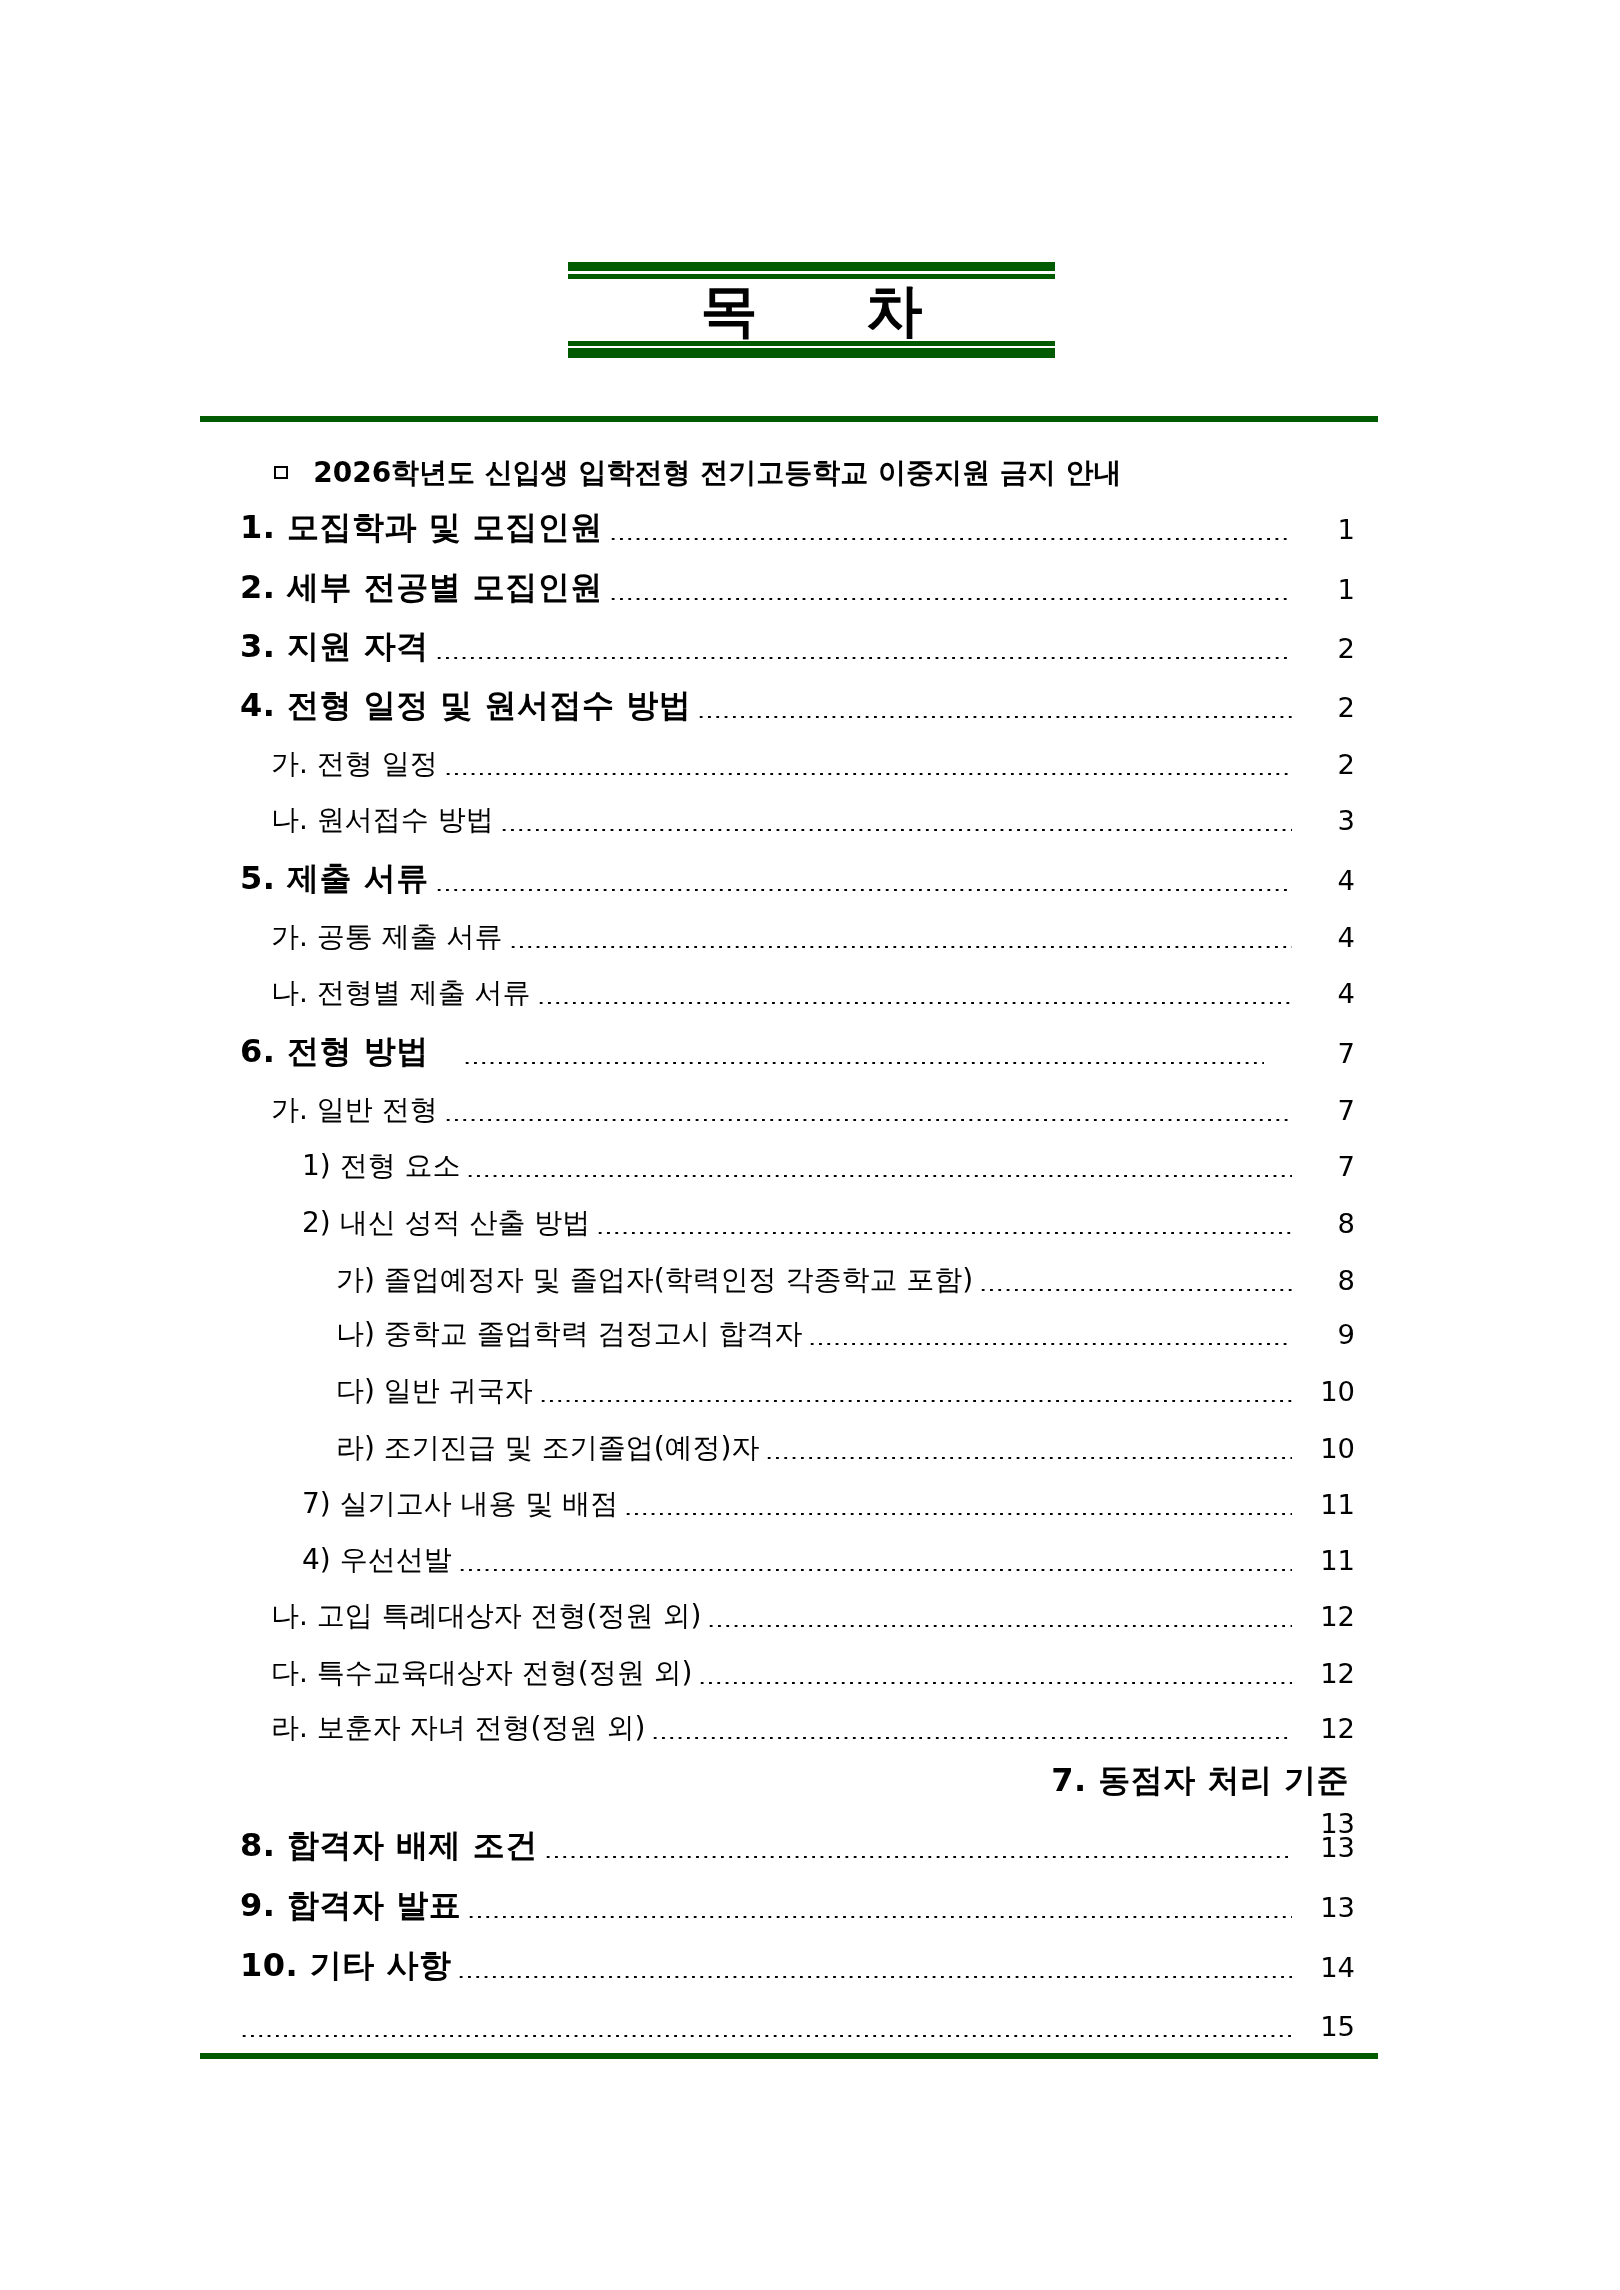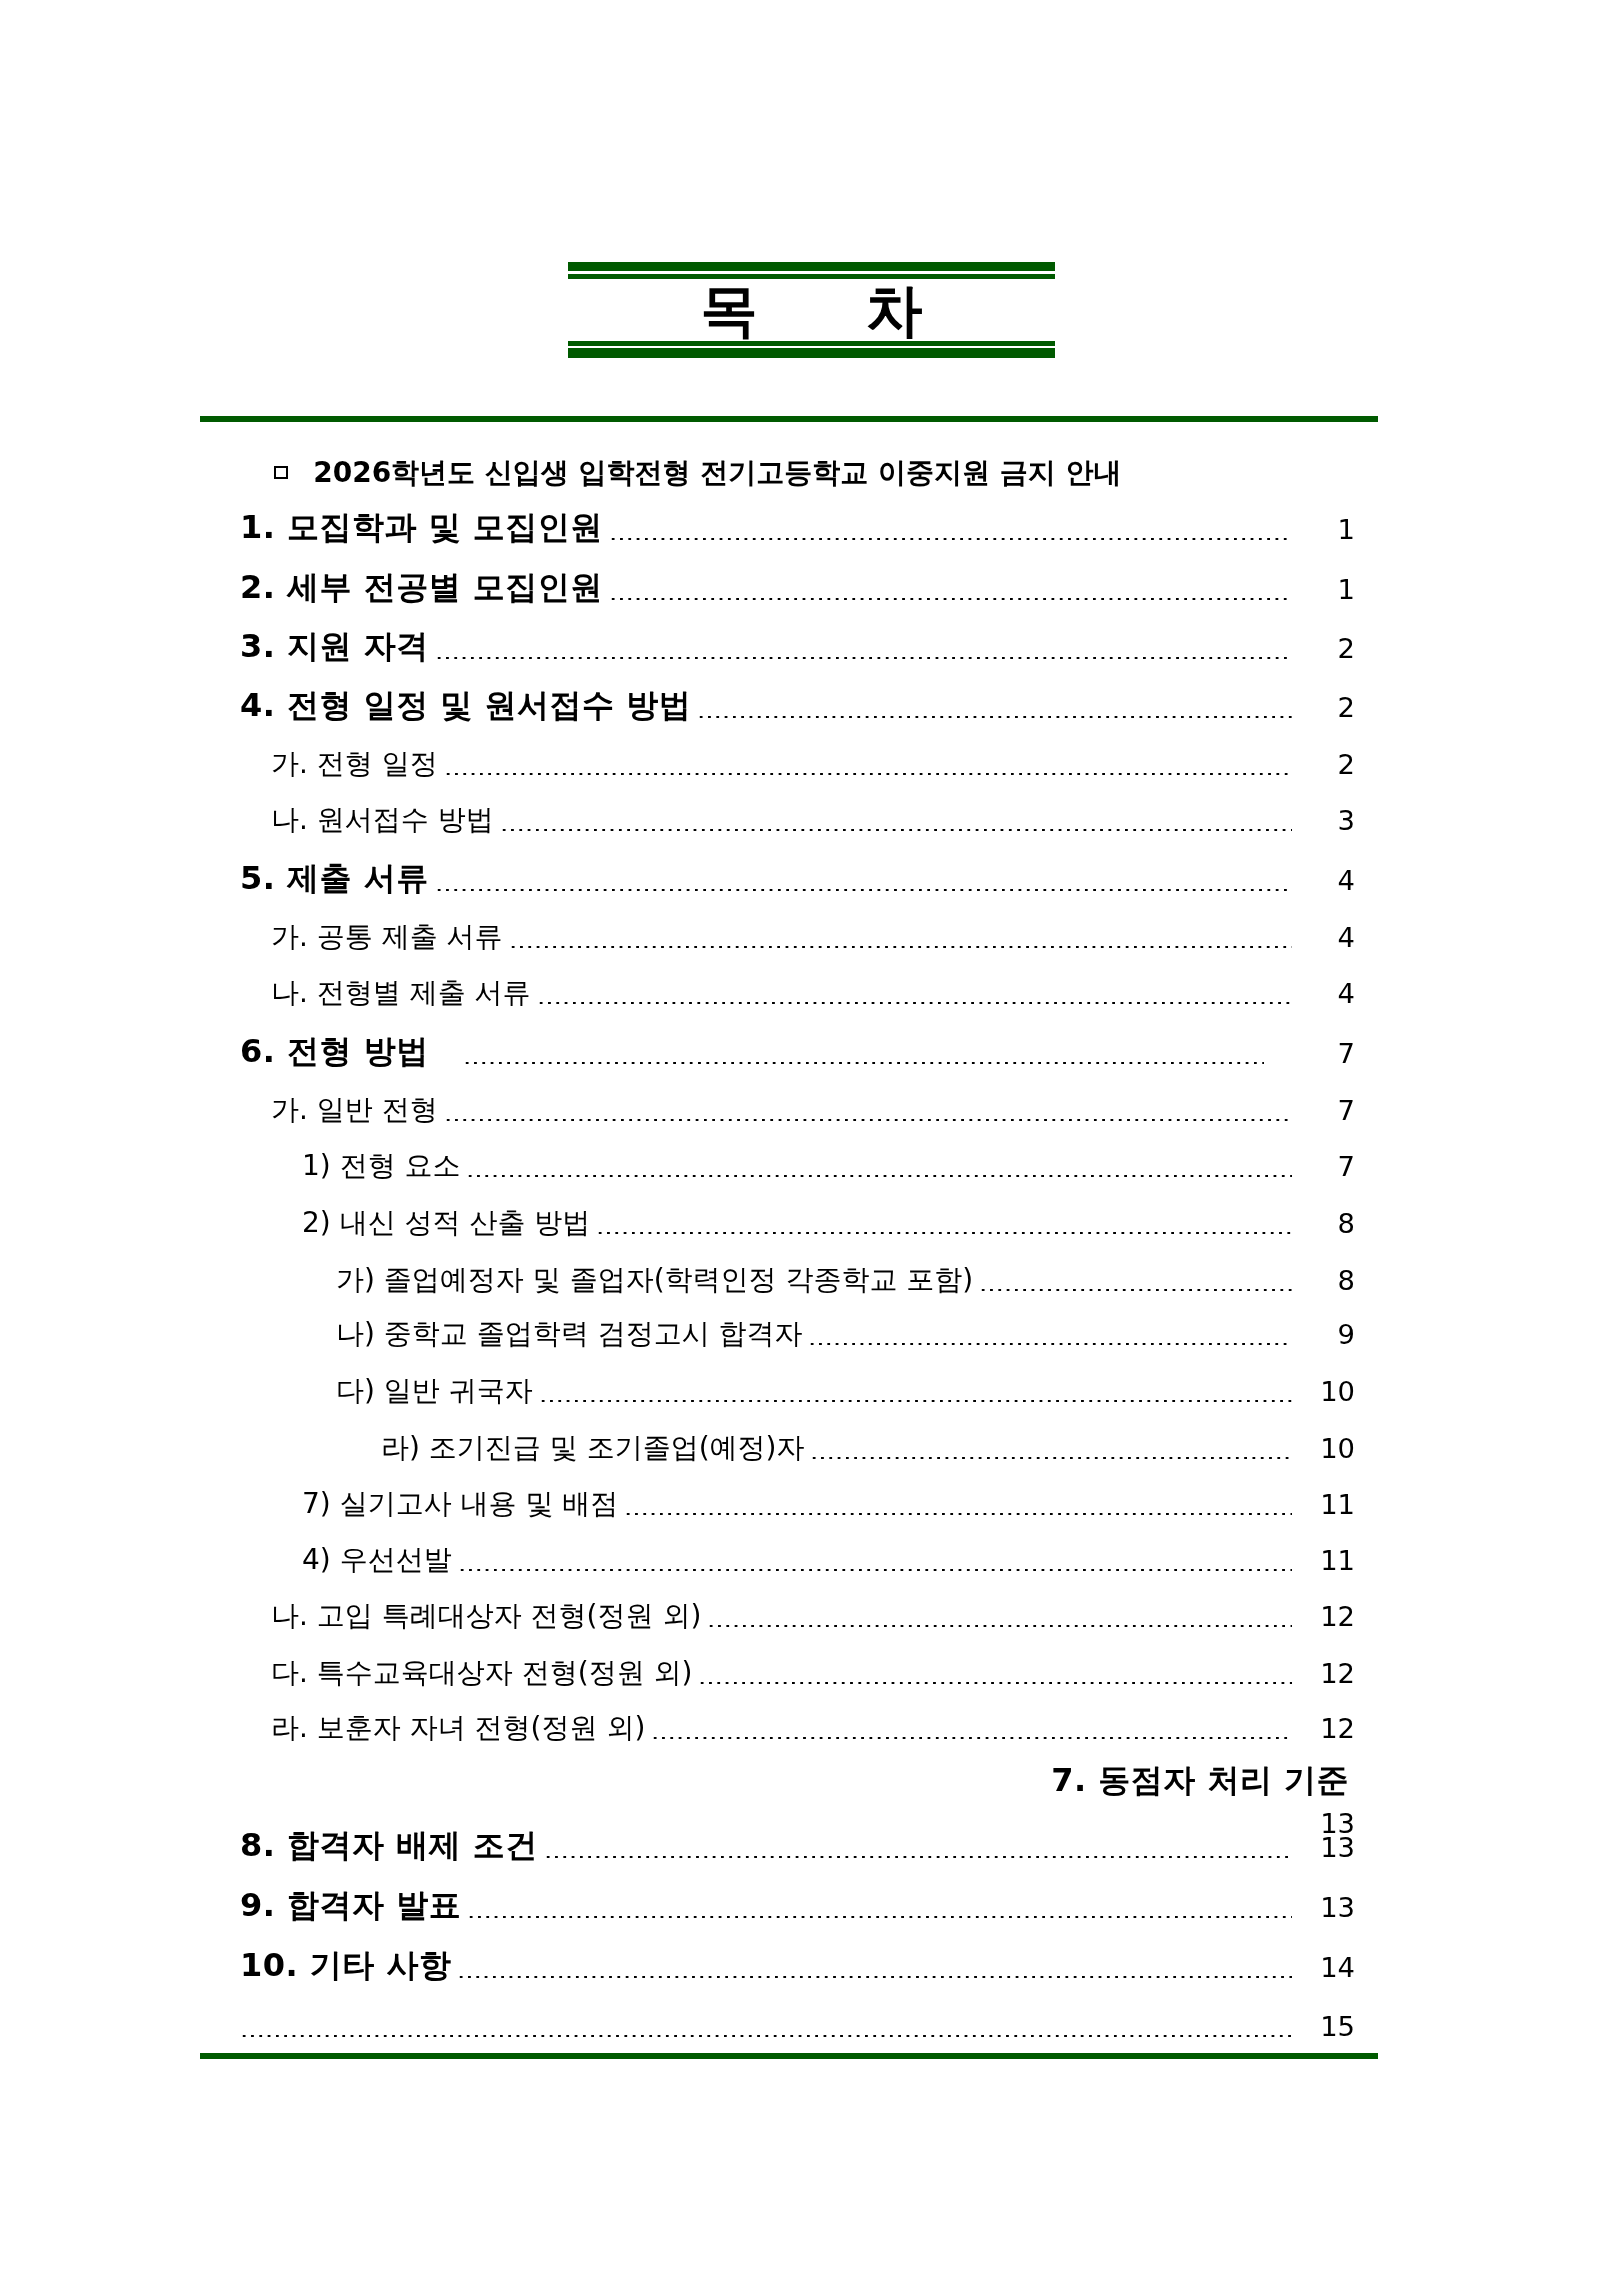--- a/index.html
+++ b/index.html
@@ -149,21 +149,21 @@
     <div class="toc-row lvl3" style="top: 1311px;">
     <span class="label">나) 중학교 졸업학력 검정고시 합격자</span>
     <span class="leader"></span>
     <span class="page">9</span>
   </div>
     <div class="toc-row lvl3" style="top: 1368px;">
     <span class="label">다) 일반 귀국자</span>
     <span class="leader"></span>
     <span class="page">10</span>
   </div>
-    <div class="toc-row lvl3" style="top: 1425px; margin-left: 45px;">
+    <div class="toc-row lvl3" style="top: 1425px;">
     <span class="label">라) 조기진급 및 조기졸업(예정)자</span>
     <span class="leader"></span>
     <span class="page">10</span>
   </div>
     <div class="toc-row lvl2" style="top: 1481px;">
     <span class="label">7) 실기고사 내용 및 배점</span>
     <span class="leader"></span>
     <span class="page">11</span>
   </div>
     <div class="toc-row lvl2" style="top: 1537px;">

